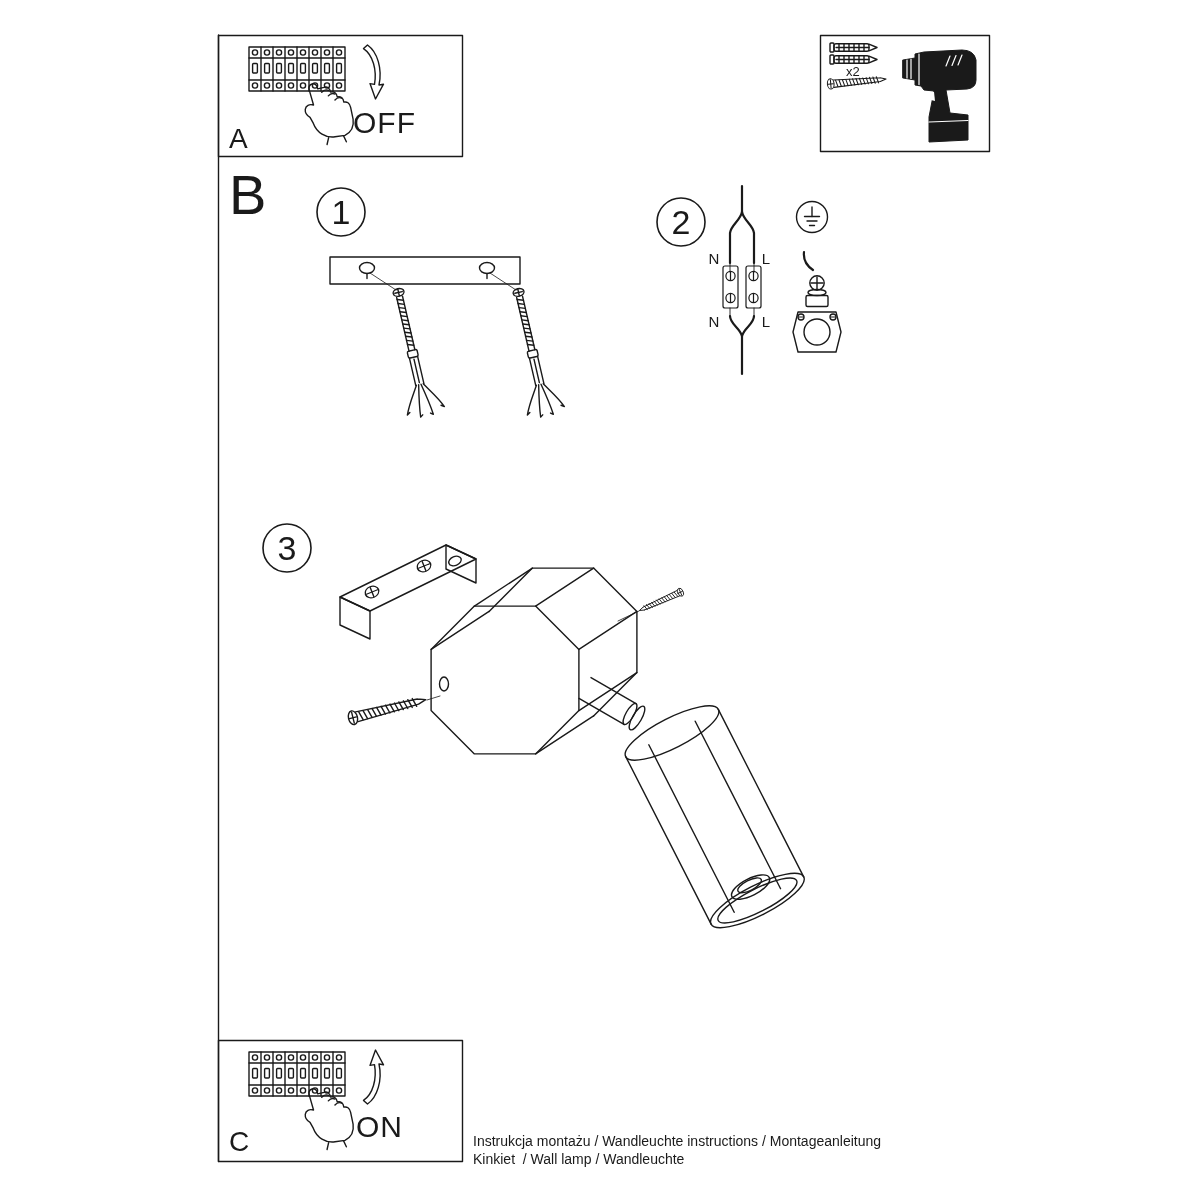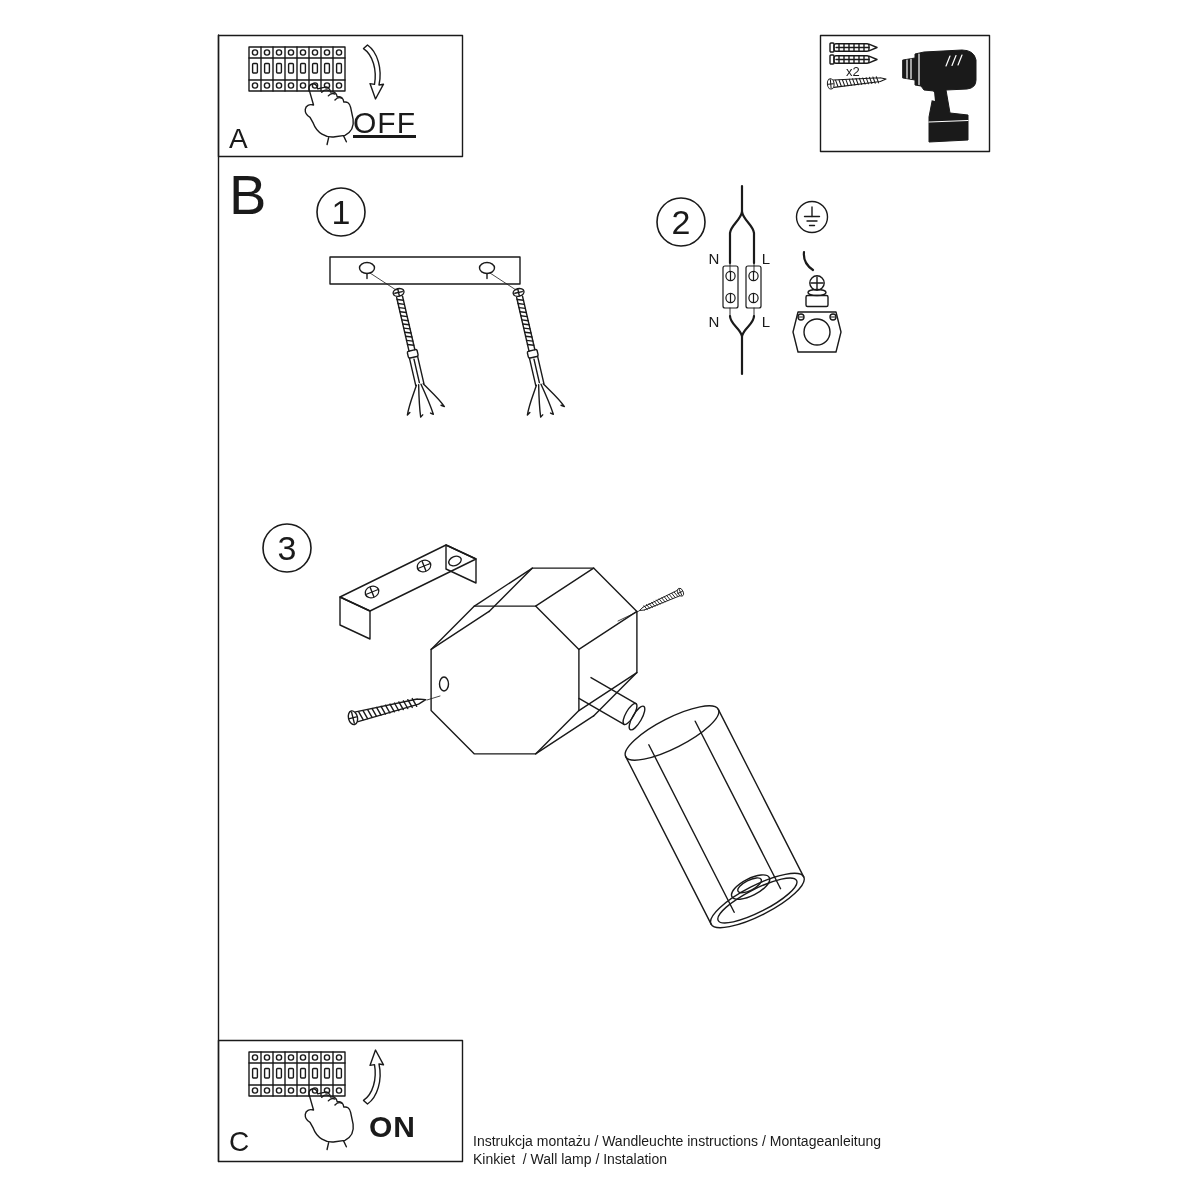--- a/index.html
+++ b/index.html
@@ -280,34 +280,34 @@
     </g>
 
     <g>
       <use href="#breakerPanel" transform="translate(249,1052)"></use>
       <use href="#handPoint" transform="translate(312,1089) rotate(-8)"></use>
       <use href="#curvedArrow" transform="translate(363,1104) scale(1,-1)"></use>
     </g>
   </svg>
 
   <div class="lbl panel-letter" style="left:229px; top:125px;">A</div>
-  <div class="lbl state-word" style="left:353px; top:108px;text-decoration:underline;">OFF</div>
+  <div class="lbl state-word" style="left:353px; top:108px;">OFF</div>
 
   <div class="lbl big-letter" style="left:229px; top:167px;">B</div>
 
   <div class="lbl step-num ctr" style="left:321px; top:192px; width:40px; height:40px;">1</div>
   <div class="lbl step-num ctr" style="left:661px; top:202px; width:40px; height:40px;">2</div>
   <div class="lbl step-num ctr" style="left:267px; top:528px; width:40px; height:40px;">3</div>
 
   <div class="lbl qty-lbl" style="left:846px; top:65px;">x2</div>
 
   <div class="lbl wire-lbl ctr" style="left:704px; top:251px; width:20px;">N</div>
   <div class="lbl wire-lbl ctr" style="left:756px; top:251px; width:20px;">L</div>
   <div class="lbl wire-lbl ctr" style="left:704px; top:314px; width:20px;">N</div>
   <div class="lbl wire-lbl ctr" style="left:756px; top:314px; width:20px;">L</div>
 
   <div class="lbl panel-letter" style="left:229px; top:1128px;">C</div>
-  <div class="lbl state-word" style="left:369px; top:1112px;font-weight:bold;">ON</div>
+  <div class="lbl state-word" style="left:356px; top:1112px;">ON</div>
 
   <div class="lbl foot" style="left:473px; top:1134px;">Instrukcja montażu / Wandleuchte instructions / Montageanleitung</div>
-  <div class="lbl foot" style="left:473px; top:1152px;">Kinkiet  / Wall lamp / Instalation</div>
+  <div class="lbl foot" style="left:473px; top:1152px;">Kinkiet  / Wall lamp / Wandleuchte</div>
 
 </div>
 
 </body></html>

